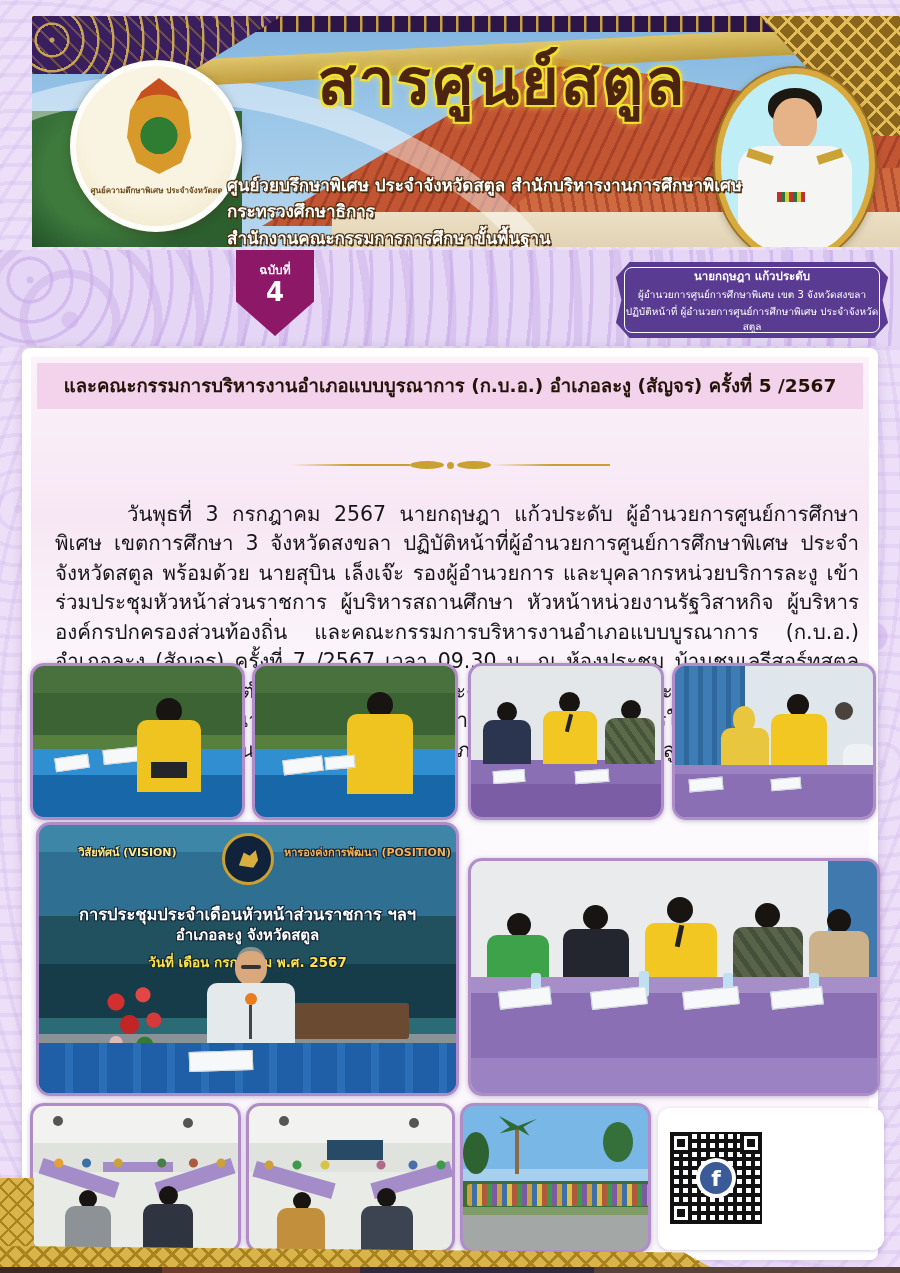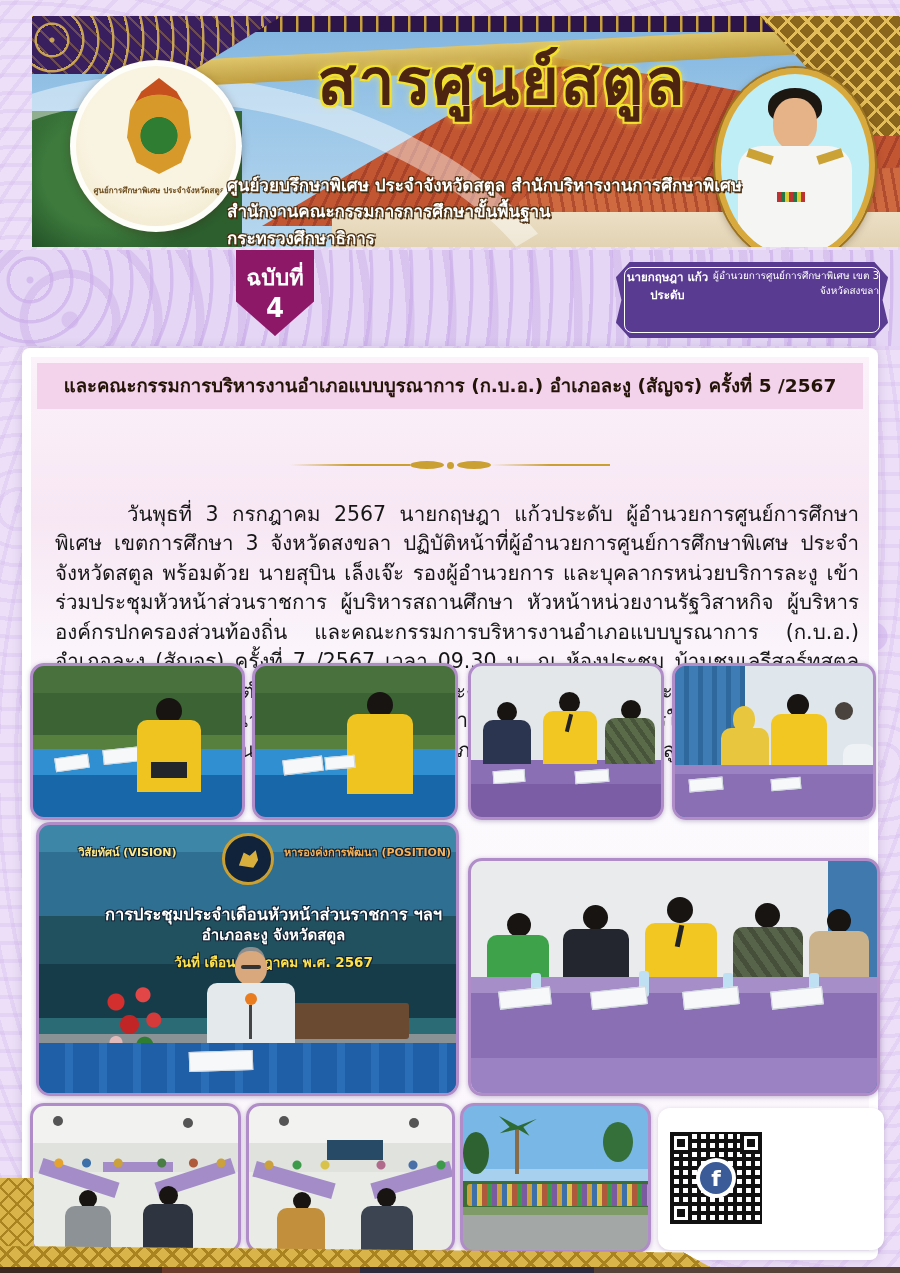--- a/index.html
+++ b/index.html
@@ -67,50 +67,50 @@
   .medals{left:56px;top:118px;width:28px;height:10px;background:repeating-linear-gradient(90deg,#b33 0 4px,#274 4px 8px,#dc3 8px 12px);}
   .subtitle{left:195px;top:156px;width:560px;color:#fff;font-weight:bold;font-size:17px;line-height:1.55;
     text-shadow:1.5px 1.5px 0 #4a2d0e,-1px 1px 0 #4a2d0e,1px -1px 0 #4a2d0e,-1px -1px 0 #4a2d0e;}
   
   .band{left:0;top:250px;width:900px;height:96px;background:#e4d6f4;
     background-image:repeating-radial-gradient(circle at 30px 30px,rgba(198,168,232,.55) 0 3px,transparent 4px 20px),
       repeating-radial-gradient(circle at 70px 70px,rgba(198,168,232,.4) 0 8px,transparent 9px 42px);}
   .pennant{left:236px;top:250px;width:78px;height:86px;background:#8e1868;
     clip-path:polygon(0 0,100% 0,100% 60%,50% 100%,0 60%);
     color:#fff;text-align:center;box-shadow:0 3px 6px rgba(0,0,0,.3);}
-  .pennant .l1{margin-top:10px;font-size:22px;font-weight:bold;}
+  .pennant .l1{margin-top:10px;font-size:12px;font-weight:bold;}
   .pennant .l2{font-size:26px;font-weight:bold;line-height:1;}
   .dirBadge{left:616px;top:262px;width:272px;height:76px;background:#5a3b92;
     clip-path:polygon(5% 0,95% 0,100% 20%,98% 50%,100% 80%,95% 100%,5% 100%,0 80%,2% 50%,0 20%);
     box-shadow:0 2px 6px rgba(40,20,80,.5);}
   .dirInner{position:absolute;inset:5px 8px;border:1.5px solid #fff;border-radius:8px;
-    color:#fff;text-align:center;display:flex;justify-content:center;gap:2px;}
+    color:#fff;text-align:center;display:flex;flex-direction:column;justify-content:center;gap:2px;}
   .dirInner .a{font-size:11.5px;font-weight:bold;}
-  .dirInner .b{font-size:10px;text-align:right;}
+  .dirInner .b{font-size:10px;}
   
   .frame{left:22px;top:348px;width:856px;height:912px;border:9px solid rgba(255,255,255,.95);
     border-radius:8px;background:linear-gradient(180deg,#fbf2fa 0%,#f7e7f4 18%,#fdfbfe 40%,#faf5fc 100%);
     box-shadow:0 0 10px rgba(120,90,160,.25);}
   .headline{position:absolute;left:6px;top:6px;right:6px;padding:9px 14px;background:#f3d2ec;
     text-align:center;font-weight:bold;font-size:18.5px;color:#241307;line-height:1.5;}
   .divider{position:absolute;left:50%;top:102px;transform:translateX(-50%);width:320px;height:12px;
     display:flex;align-items:center;}
   .divider .ln{flex:1;height:2px;background:linear-gradient(90deg,transparent,#caa032,#caa032);}
   .divider .dm{width:34px;height:8px;background:#caa032;border-radius:50%;}
   .divider .dot{width:7px;height:7px;border-radius:50%;background:#caa032;margin:0 3px;}
   .bodytext{position:absolute;left:24px;top:122px;width:804px;font-size:20.5px;line-height:1.44;
     color:#161616;text-align:justify;text-indent:72px;}
   
   .sign{background:linear-gradient(180deg,#49713d 0 18%,#3c6334 18% 46%,#57803f 46% 55%,#2f8fd0 55% 72%,#1767a9 72% 100%);}
   .p-head{position:absolute;border-radius:50%;background:#171412;}
   .p-torso{position:absolute;border-radius:10px 10px 0 0;}
   .paper{position:absolute;background:#f6f8fa;border:1px solid #cfd6dd;}
   .meet3{background:linear-gradient(180deg,#e3e7ea 0 62%,#8b6fb4 62% 78%,#7a5da5 78% 100%);}
   .meet2w{background:linear-gradient(90deg,#3d7cb4 0 34%,#dfe7ec 34% 100%);}
-  .banner{background:linear-gradient(180deg,#3d86a8 0 10%,#2f6f92 10% 34%,#21505e 34% 52%,#173c49 52% 72%,#2a6b76 72% 78%,#8a9296 78% 82%,#1f5fa8 82% 100%);padding-left:26px;}
+  .banner{background:linear-gradient(180deg,#3d86a8 0 10%,#2f6f92 10% 34%,#21505e 34% 52%,#173c49 52% 72%,#2a6b76 72% 78%,#8a9296 78% 82%,#1f5fa8 82% 100%);}
   .bannerTxt{position:absolute;width:100%;text-align:center;color:#fff;font-weight:bold;
     text-shadow:1px 1px 0 #123,-1px 1px 0 #123,1px -1px 0 #123,-1px -1px 0 #123;}
   .panel5{background:linear-gradient(90deg,#e9ebec 0 88%,#4079ae 88% 100%);}
   .tableP{position:absolute;left:0;right:0;bottom:0;background:linear-gradient(180deg,#9b82c2 0 18%,#8b6fb4 18% 100%);}
   .room{background:linear-gradient(180deg,#f2f3f1 0 26%,#dfe2dd 26% 46%,#e9ebe6 46% 100%);}
   .uTable{position:absolute;background:#a48cc8;}
   .outdoor{background:linear-gradient(180deg,#79b7e6 0 44%,#a6d0ee 44% 52%,#3c6d35 52% 70%,#7f9b68 70% 76%,#a3a8a6 76% 100%);}
   .qrbox{position:absolute;background:#fff;border-radius:12px;box-shadow:0 1px 4px rgba(100,80,130,.25);}
   .qr{position:absolute;width:92px;height:92px;background:
       repeating-linear-gradient(0deg,#111 0 4px,transparent 4px 9px),
@@ -146,50 +146,51 @@
     <div class="abs ribbon"></div>
     <div class="abs goldband"></div>
     <div class="abs topstrip"></div>
     <div class="abs cornerTL"></div>
     <div class="abs cornerTR"></div>
 
     <div class="abs title">สารศูนย์สตูล</div>
 
     <div class="abs logoWrap">
       <div class="abs emblem"></div>
-      <div class="abs logoCap">ศูนย์การศึกษาพิเศษ ประจำจังหวัดสตูล</div>
+      <div class="abs logoCap">ศูนย์ความตึกษาพิเศษ ประจำจังหวัดสตูล</div>
     </div>
 
     <div class="abs portrait">
       <div class="abs hair"></div>
       <div class="abs face"></div>
       <div class="abs suit"></div>
       <div class="abs epL"></div>
       <div class="abs epR"></div>
       <div class="abs medals"></div>
     </div>
 
     <div class="abs subtitle">
       <div>ศูนย์วยบรึกษาพิเศษ ประจำจังหวัดสตูล สำนักบริหารงานการศึกษาพิเศษ</div>
+      <div>กระทรวงศึกษาธิการ</div>
       <div>สำนักงานคณะกรรมการการศึกษาขั้นพื้นฐาน</div>
-      <div>กระทรวงศึกษาธิการ</div>
     </div>
   </div>
 
   <div class="abs band"></div>
 
   <div class="abs pennant">
     <div class="l1">ฉบับที่</div>
     <div class="l2">4</div>
   </div>
 
   <div class="abs dirBadge">
     <div class="dirInner">
       <div class="a">นายกฤษฎา แก้วประดับ</div>
       <div class="b">ผู้อำนวยการศูนย์การศึกษาพิเศษ เขต 3 จังหวัดสงขลา</div>
+      <div class="b">ปฏิบัติหน้าที่ ผู้อำนวยการศูนย์การศึกษาพิเศษ ประจำจังหวัดสตูล</div>
     </div>
   </div>
 
   <div class="abs frame">
     <div class="headline">
       <div>และคณะกรรมการบริหารงานอำเภอแบบบูรณาการ (ก.บ.อ.) อำเภอละงู (สัญจร) ครั้งที่ 5 /2567</div>
     </div>
 
     <div class="divider">
       <div class="ln"></div>

